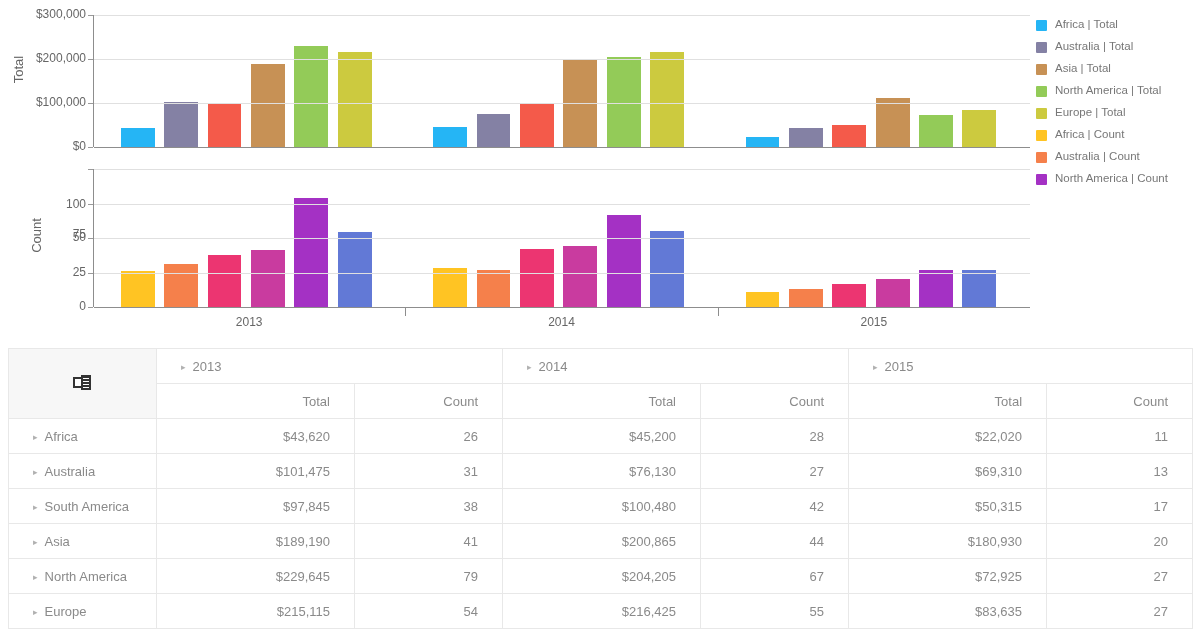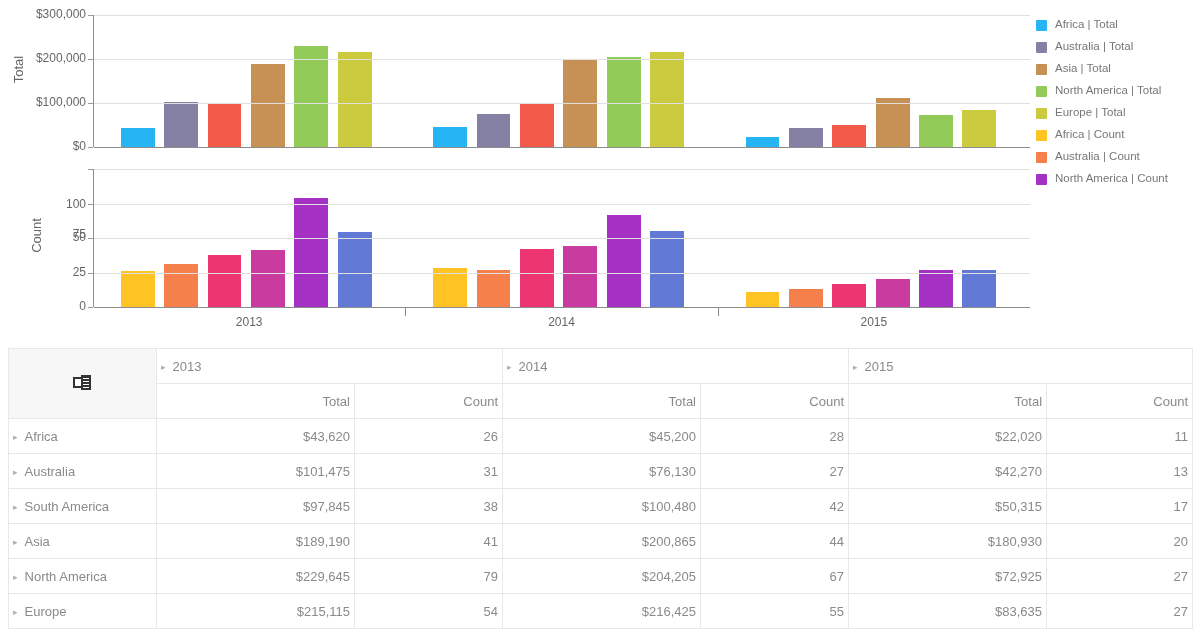--- a/index.html
+++ b/index.html
@@ -59,21 +59,21 @@
   
   .tbl-wrap{position:absolute;left:8px;top:348px;width:1184px;}
   table.pivot{
     border-collapse:collapse;
     width:1184px;
     table-layout:fixed;
     font-size:13px;
   }
   table.pivot td,table.pivot th{
     border:1px solid #e8e8e8;
-    padding:0 4px;
+    padding:0 24px;
     height:34px;
     font-weight:normal;
     color:#8a8a8a;
     vertical-align:middle;
     overflow:hidden;
     white-space:nowrap;
   }
   th.corner{background:#f7f7f7;border-color:#e8e8e8;}
   th.yearhdr{background:#fff;text-align:left;color:#9a9a9a;font-size:13px;}
   th.measure{background:#fff;text-align:right;color:#9a9a9a;font-size:13px;padding-right:22px;}
@@ -271,21 +271,21 @@
             <td class="val">28</td>
             <td class="val">$22,020</td>
             <td class="val">11</td>
           </tr>
           <tr>
             <td class="rowhdr"><span class="arrow">▸</span><span>Australia</span></td>
             <td class="val">$101,475</td>
             <td class="val">31</td>
             <td class="val">$76,130</td>
             <td class="val">27</td>
-            <td class="val">$42,270</td>
+            <td class="val">$69,310</td>
             <td class="val">13</td>
           </tr>
           <tr>
             <td class="rowhdr"><span class="arrow">▸</span><span>South America</span></td>
             <td class="val">$97,845</td>
             <td class="val">38</td>
             <td class="val">$100,480</td>
             <td class="val">42</td>
             <td class="val">$50,315</td>
             <td class="val">17</td>

